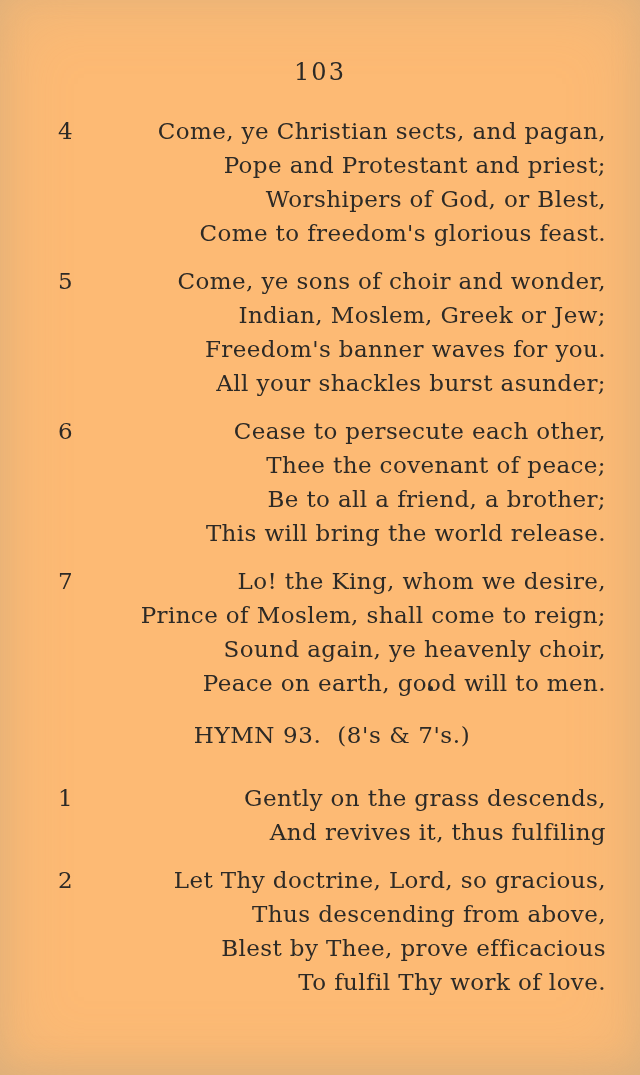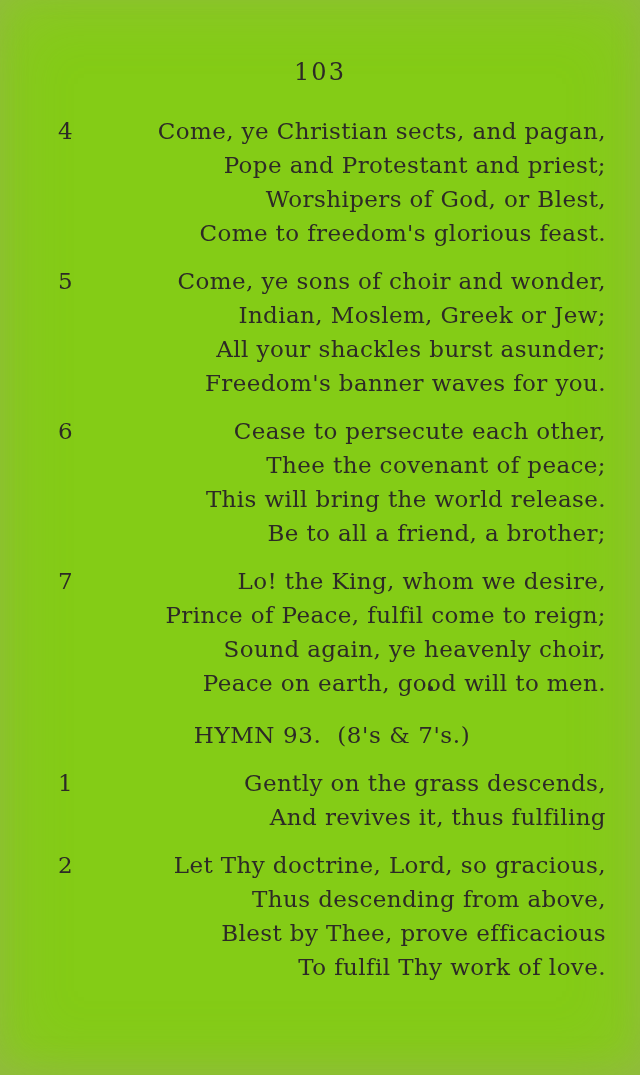--- a/index.html
+++ b/index.html
@@ -5,21 +5,21 @@
   html, body {
     margin: 0;
     padding: 0;
     background: #e9e6df;
   }
   .page {
     position: relative;
     width: 640px;
     height: 1075px;
     margin: 0 auto;
-    background-color: #84cc16;
+    background-color: #fdba74;
     box-shadow: inset 0 0 70px rgba(175,165,140,0.30), inset 0 -10px 30px rgba(160,150,130,0.18);
     font-family: "DejaVu Serif", "Liberation Serif", serif;
     color: #2d2a26;
     overflow: hidden;
     box-sizing: border-box;
   }
   .page-number {
     text-align: center;
     padding-top: 58px;
     font-size: 24px;
@@ -43,21 +43,21 @@
     left: 0;
     top: 0;
   }
   .line { white-space: nowrap; text-align: right; }
   .l2, .l4 { margin-left: 26px; }
   .l3 { margin-left: -24px; }
   .hymn-heading {
     text-align: center;
     font-size: 23px;
     letter-spacing: 0.6px;
-    margin: 22px 0 18px 0;
+    margin: 22px 0 33px 0;
     white-space: pre;
   }
   .ink-dot {
     position: absolute;
     width: 5px;
     height: 5px;
     border-radius: 50%;
     background: #2d2a26;
     left: 428px;
     top: 686px;
@@ -77,36 +77,36 @@
       <div class="line l1">Come, ye Christian sects, and pagan,</div>
       <div class="line l2">Pope and Protestant and priest;</div>
       <div class="line l3">Worshipers of God, or Blest,</div>
       <div class="line l4">Come to freedom's glorious feast.</div>
     </div>
 
     <div class="verse">
       <span class="vnum">5</span>
       <div class="line l1">Come, ye sons of choir and wonder,</div>
       <div class="line l2">Indian, Moslem, Greek or Jew;</div>
+      <div class="line l4">Freedom's banner waves for you.</div>
       <div class="line l3">All your shackles burst asunder;</div>
-      <div class="line l4">Freedom's banner waves for you.</div>
     </div>
 
     <div class="verse">
       <span class="vnum">6</span>
       <div class="line l1">Cease to persecute each other,</div>
       <div class="line l2">Thee the covenant of peace;</div>
+      <div class="line l3">Be to all a friend, a brother;</div>
       <div class="line l4">This will bring the world release.</div>
-      <div class="line l3">Be to all a friend, a brother;</div>
     </div>
 
     <div class="verse">
       <span class="vnum">7</span>
       <div class="line l1">Lo! the King, whom we desire,</div>
-      <div class="line l2">Prince of Peace, fulfil come to reign;</div>
+      <div class="line l2">Prince of Moslem, shall come to reign;</div>
       <div class="line l3">Sound again, ye heavenly choir,</div>
       <div class="line l4">Peace on earth, good will to men.</div>
     </div>
 
     <div class="hymn-heading">HYMN 93.  (8's &amp; 7's.)</div>
 
     <div class="verse">
       <span class="vnum">1</span>
       <div class="line l2">Gently on the grass descends,</div>
       <div class="line l3">And revives it, thus fulfiling</div>

